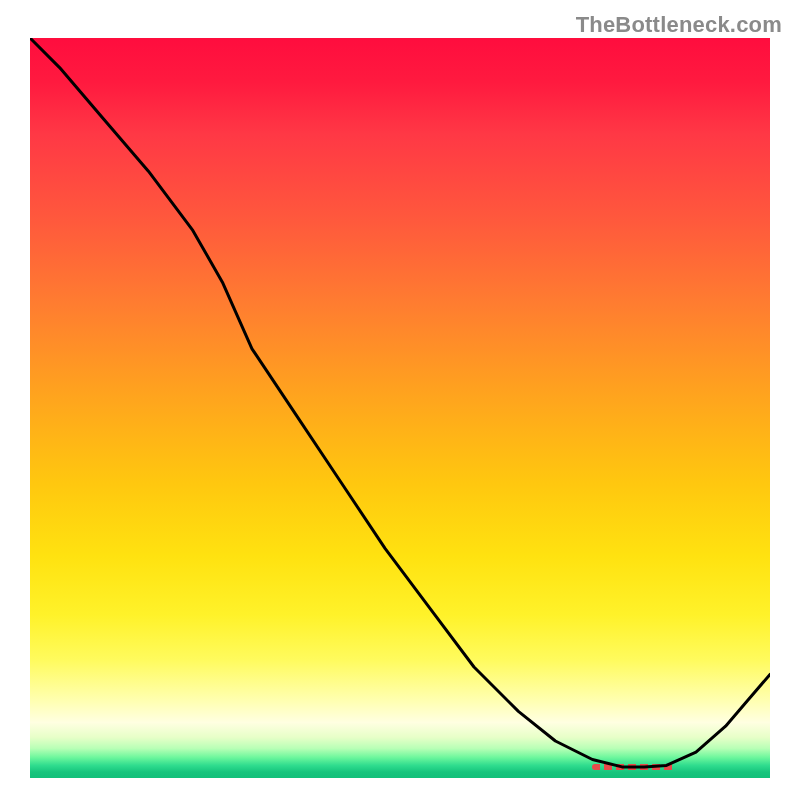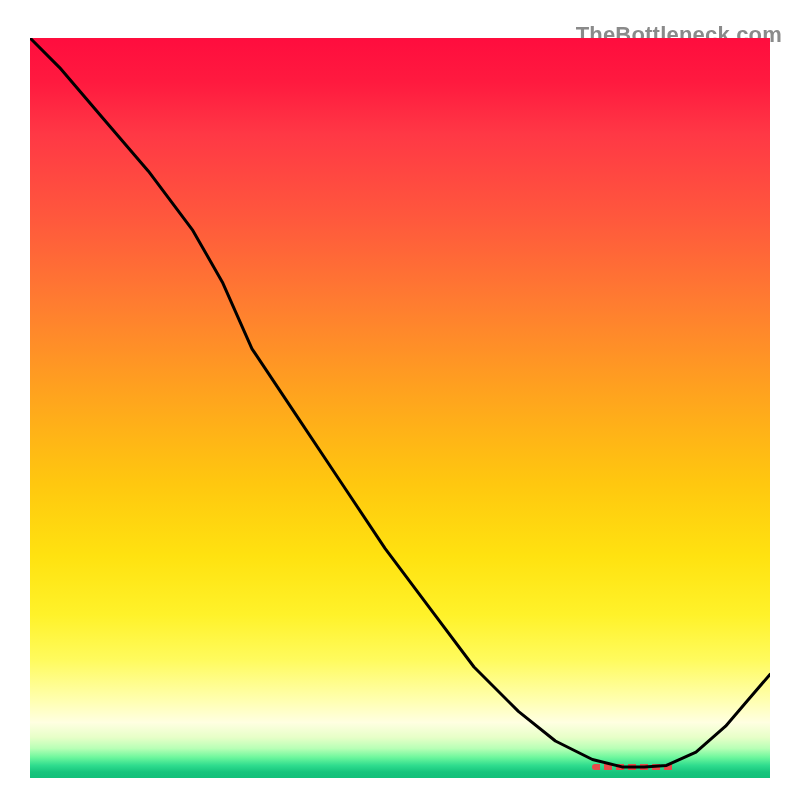--- a/index.html
+++ b/index.html
@@ -11,21 +11,21 @@
     font-family: Arial, Helvetica, sans-serif;
     background: #ffffff;
   }
   .stage {
     position: relative;
     width: 800px;
     height: 800px;
   }
   .watermark {
     position: absolute;
-    top: 22px;
+    top: 12px;
     right: 18px;
     font-size: 22px;
     font-weight: 600;
     color: #8a8a8a;
     letter-spacing: 0.2px;
     user-select: none;
     text-align: right;
   }
   .plot {
     position: absolute;

